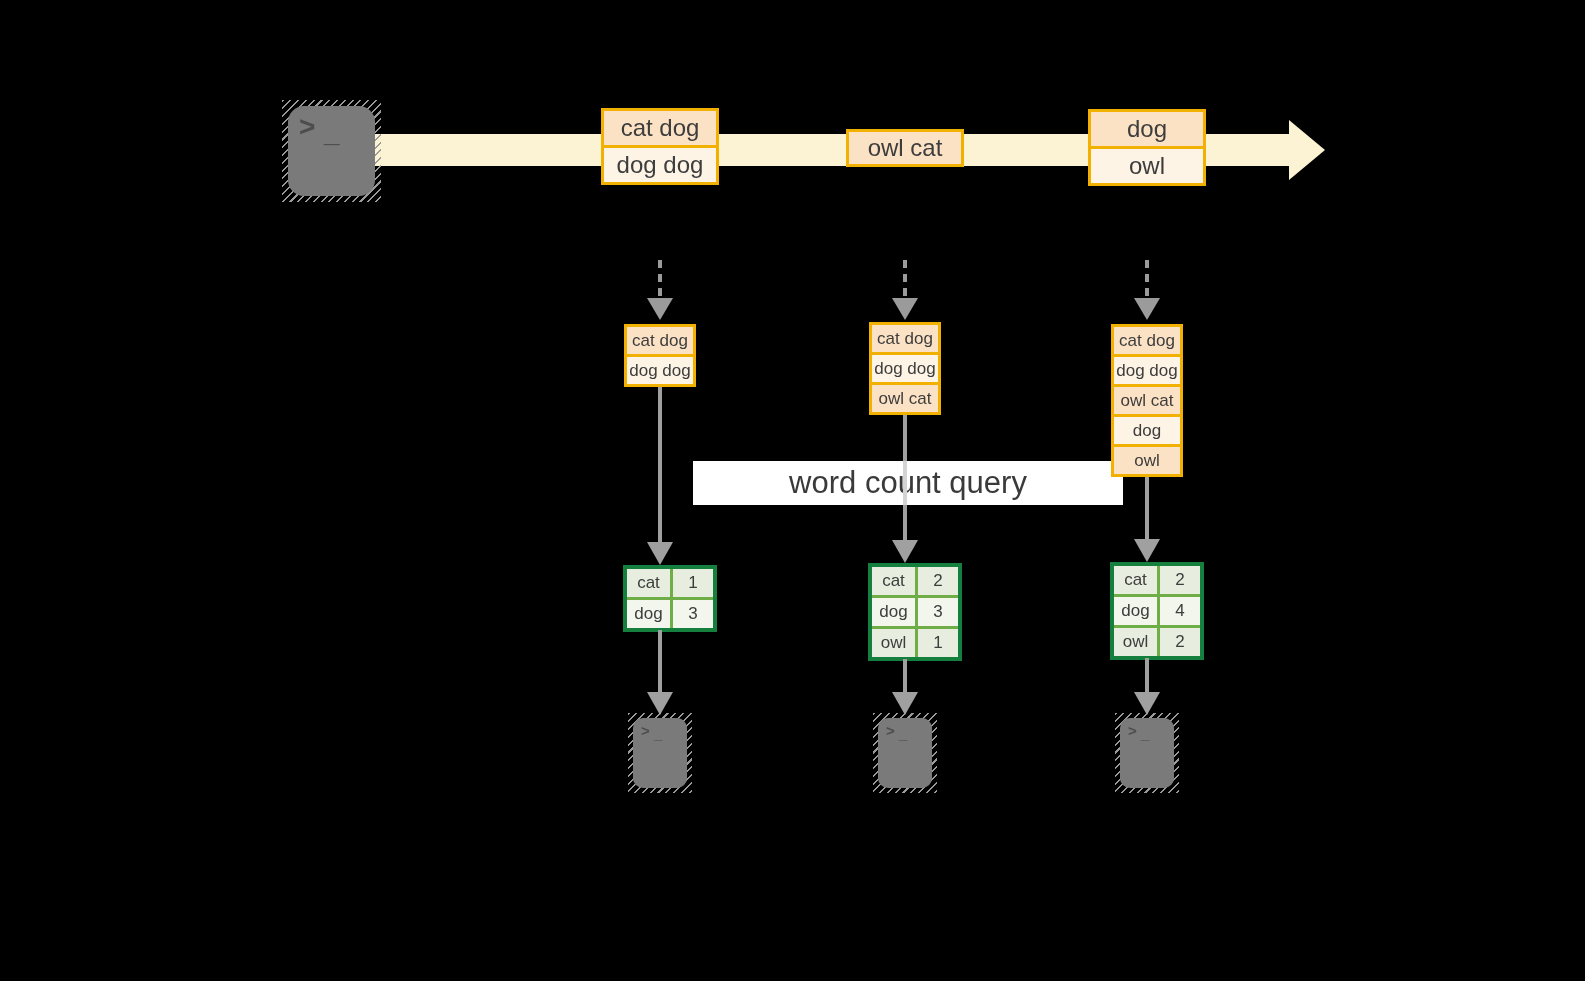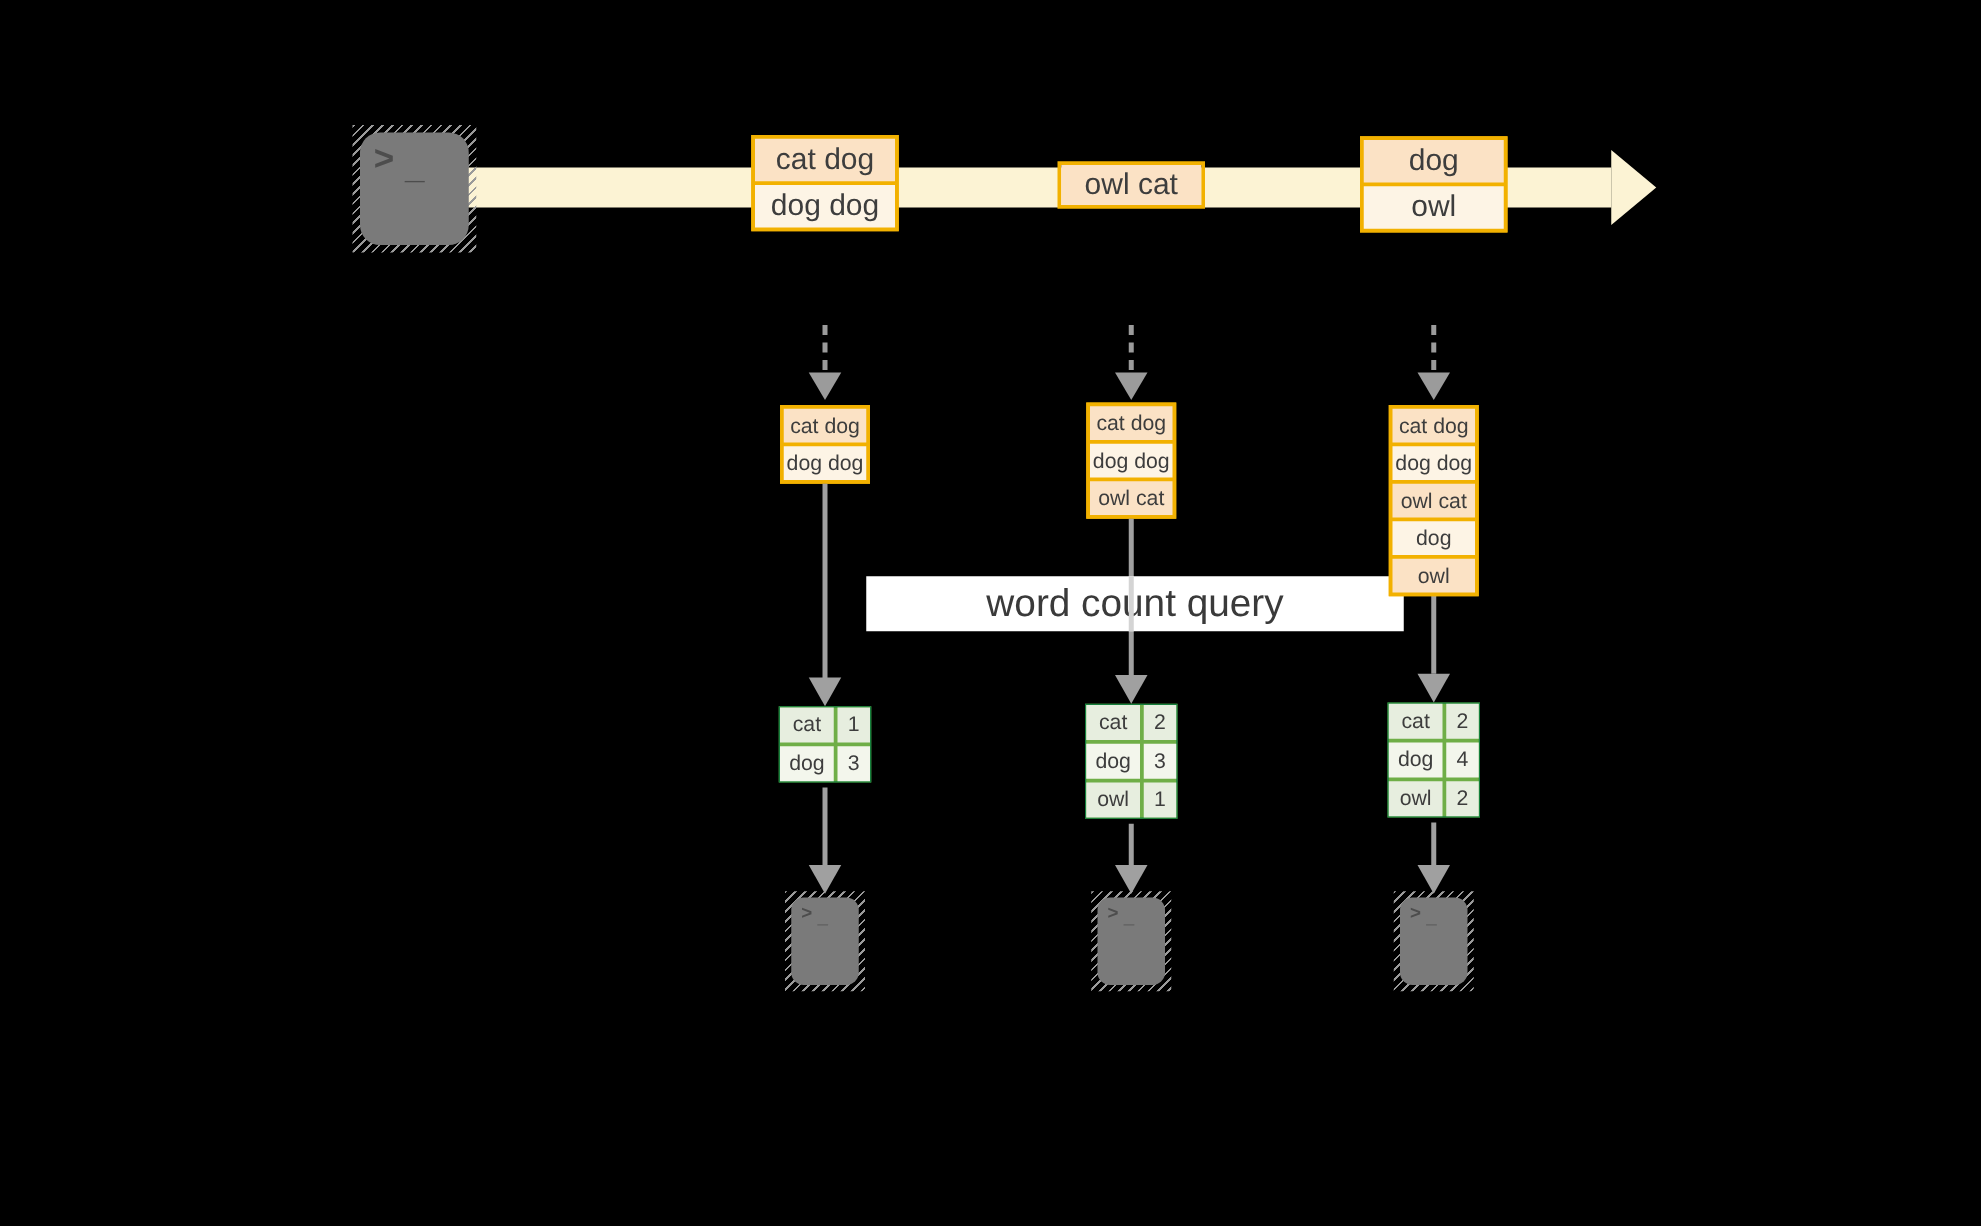--- a/index.html
+++ b/index.html
@@ -40,21 +40,21 @@
   .arr-head{position:absolute;width:0;height:0;z-index:3;
     border-left:13px solid transparent;border-right:13px solid transparent;border-top:23px solid #A0A0A0;}
   .dash-head{position:absolute;width:0;height:0;z-index:3;
     border-left:13px solid transparent;border-right:13px solid transparent;border-top:22px solid #9B9B9B;}
   
   .banner{position:absolute;left:693px;top:461px;width:430px;height:44px;background:#ffffff;z-index:5;
     display:flex;align-items:center;justify-content:center;font-size:31px;color:#3a3a3a;}
   .banner-line{position:absolute;left:903px;top:461px;width:4px;height:44px;background:#D4D4D4;z-index:6;}
   .above-banner{z-index:7;}
   
-  .gtable{position:absolute;width:74px;border:1px solid #15803d;box-sizing:border-box;background:#6FAE47;z-index:2;}
+  .gtable{position:absolute;width:94px;border:4px solid #15803d;box-sizing:border-box;background:#6FAE47;z-index:2;}
   .grow{display:flex;}
   .grow + .grow{margin-top:3px;}
   .gword{width:43px;height:28px;line-height:28px;text-align:center;font-size:17px;margin-right:3px;}
   .gcount{width:22px;height:28px;line-height:28px;text-align:center;font-size:17px;flex:1;}
   .gdark{background:#E7EEDF;}
   .glight{background:#F3F6EC;}
 </style>
 </head>
 <body>
 

